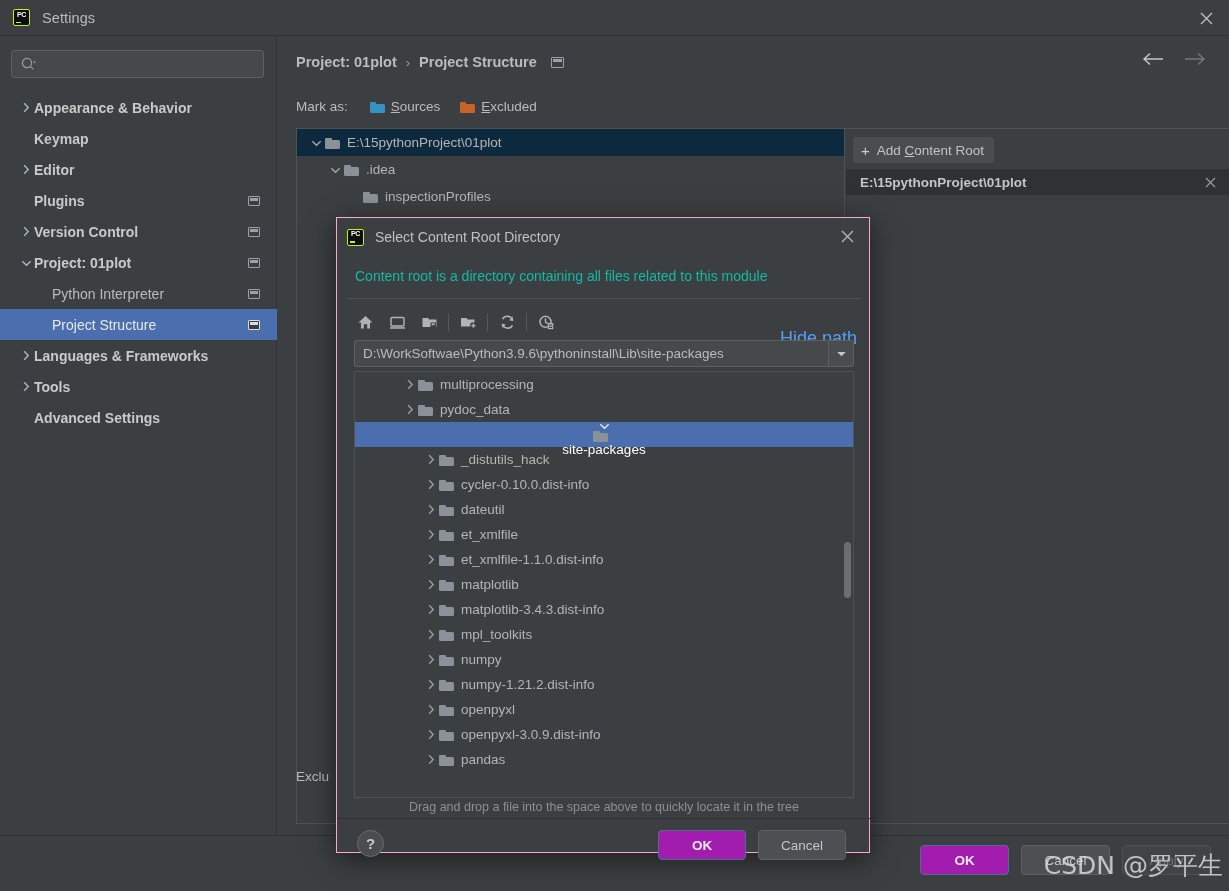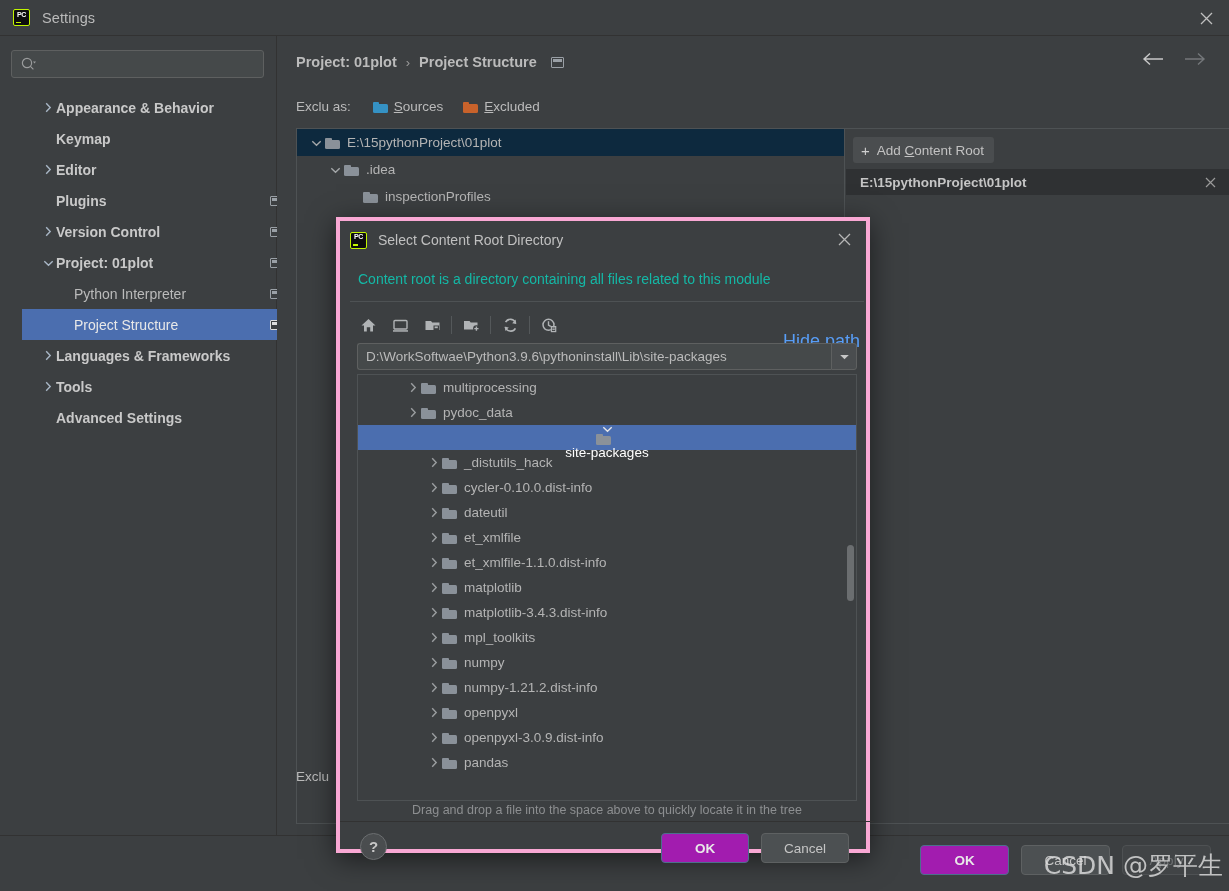--- a/index.html
+++ b/index.html
@@ -67,21 +67,21 @@
     margin-left: 9px; display: flex; align-items: center;
     color: #9a9c9d;
   }
   .search-input-text {
     border: none; background: transparent; outline: none;
     color: #bbbbbb; font-size: 13px; font-family: "Liberation Sans", sans-serif;
     margin-left: 6px; width: 190px; height: 24px;
   }
   .search-input-text::placeholder { color: #7a7d7e; }
 
-  .tree-list { position: absolute; left: 0; top: 56px; width: 277px; margin-left: 22px; }
+  .tree-list { position: absolute; left: 0; top: 56px; width: 277px; }
   .tree-row {
     position: relative; height: 31px; display: flex; align-items: center;
     padding-left: 18px;
   }
   .tree-row.selected { background: #4b6eaf; }
   .tw {
     width: 16px; flex: none; display: flex; align-items: center; justify-content: center;
     color: #a9b7c6;
   }
   .tw.empty { visibility: hidden; }
@@ -230,21 +230,21 @@
   .btn.primary { background: #a21caf; border-color: #4c708c; color: #e8e8e8; font-weight: bold; }
   .btn.disabled { color: #6e7173; border-color: #4e5153; background: #414446; }
   #settings-ok { position: absolute; right: 220px; top: 845px; width: 89px; }
   #settings-cancel { position: absolute; right: 119px; top: 845px; width: 89px; }
   #settings-apply { position: absolute; right: 18px; top: 845px; width: 89px; margin-left: 40px; }
 
   
   .modal {
     position: absolute; left: 336px; top: 217px; width: 534px; height: 636px;
     background: #3c3f41;
-    border: 4px solid #f9a8d4;
+    border: 1px solid #f9a8d4;
     box-shadow: 0 6px 26px rgba(0,0,0,0.55);
   }
   .modal-title {
     position: absolute; left: 0; top: 0; width: 100%; height: 38px;
     display: flex; align-items: center;
   }
   .modal-title .pc-logo { margin-left: 10px; margin-right: 11px; }
   .modal-title-text { font-size: 14px; color: #c0c0c0; }
   .modal-close {
     position: absolute; right: 14px; top: 11px; color: #b6b6b6; display: flex;
@@ -459,21 +459,21 @@
           </svg>
       </span>
       <span class="nav-arrow disabled">
         <svg width="24" height="14" viewBox="0 0 24 14">
             <path d="M2 7 H21 M15 1.5 L21 7 L15 12.5" stroke="currentColor" stroke-width="1.4" fill="none"></path>
           </svg>
       </span>
     </div>
 
     <div class="markas-bar">
-      <span class="markas-label">Exclu as:</span>
+      <span class="markas-label">Mark as:</span>
       <span class="mark-btn">
         <span class="folder-sw sources"></span>
         <span class="mark-text"><u>S</u><span>ources</span></span>
       </span>
       <span class="mark-btn">
         <span class="folder-sw excluded"></span>
         <span class="mark-text"><u>E</u><span>xcluded</span></span>
       </span>
     </div>
 

